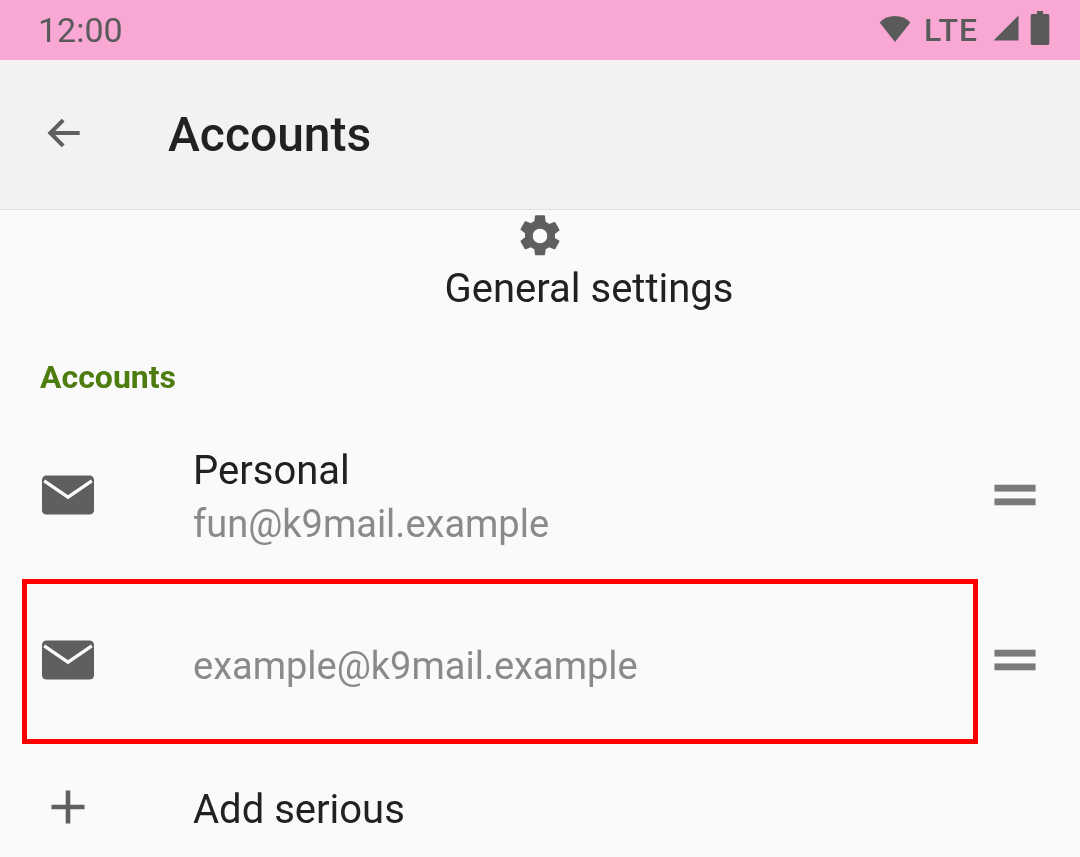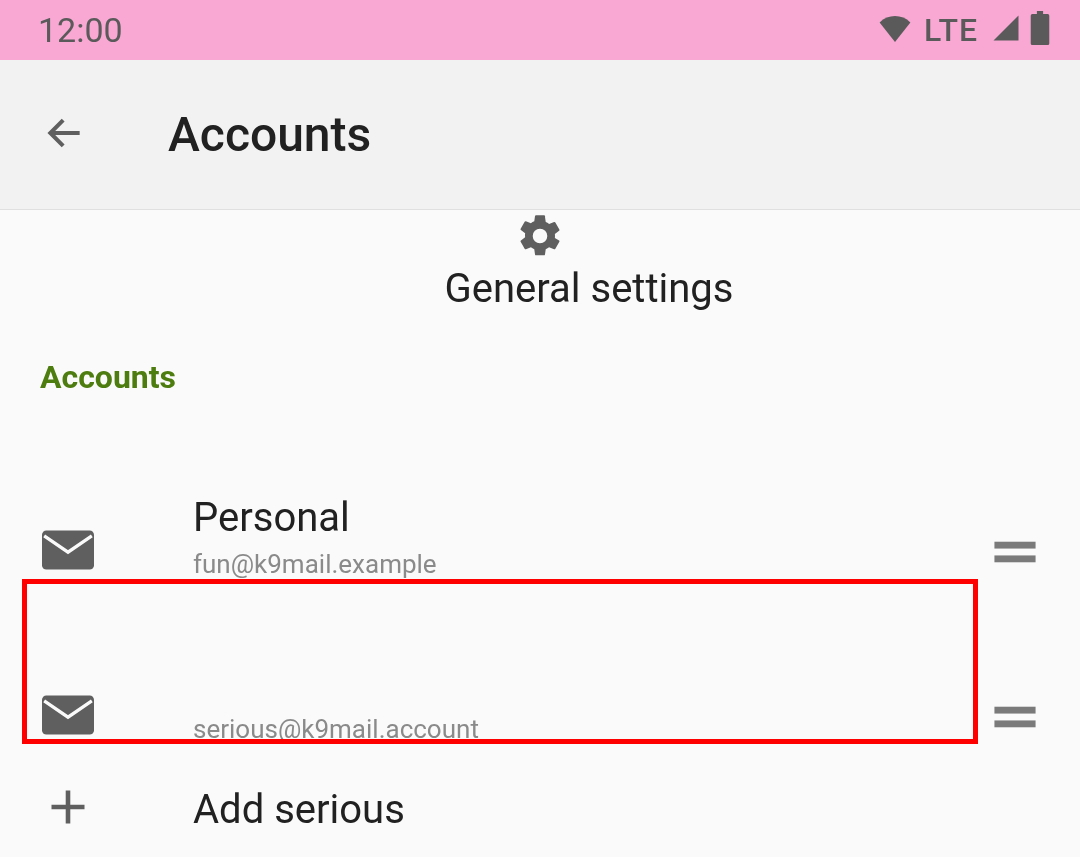--- a/index.html
+++ b/index.html
@@ -77,41 +77,40 @@
     .row-text {
       margin-left: 98px;
       flex: 1;
     }
     .row-title {
       font-size: 40px;
       color: #212121;
       font-weight: 400;
     }
     .row-sub {
-      font-size: 26px;
+      font-size: 38px;
       color: #8a8a8a;
       font-weight: 400;
       margin-top: 8px;
     }
     .general-row {
       height: 130px;
       cursor: pointer;
       flex-direction: column;
     }
     .section-header {
       font-size: 32px;
       font-weight: 700;
       color: #4d7c0f;
       padding: 18px 40px 18px 40px;
     }
     .account-row {
       height: 165px;
       cursor: pointer;
       position: relative;
-      align-items: flex-end;
     }
     .drag-handle {
       width: 50px;
       height: 50px;
       display: flex;
       align-items: center;
       justify-content: center;
       cursor: grab;
       margin-left: 20px;
     }
@@ -215,21 +214,21 @@
     <div class="row account-row">
       <div class="row-icon">
         <span>
           <svg width="52" height="42" viewBox="0 0 24 18">
               <path fill="#5f5f5f" d="M0 2 a2 2 0 0 1 2 -2 h20 a2 2 0 0 1 2 2 v14 a2 2 0 0 1 -2 2 h-20 a2 2 0 0 1 -2 -2 Z"></path>
               <path fill="none" stroke="#fafafa" stroke-width="1.5" d="M1 2.5 L12 10 L23 2.5"></path>
             </svg>
         </span>
       </div>
       <div class="row-text">
-        <div class="row-sub">serious@k9mail.account</div>
+        <div class="row-sub">example@k9mail.example</div>
       </div>
       <div class="drag-handle">
         <span>
           <svg width="44" height="24" viewBox="0 0 24 14">
               <rect fill="#7a7a7a" x="0" y="1" width="24" height="4"></rect>
               <rect fill="#7a7a7a" x="0" y="9" width="24" height="4"></rect>
             </svg>
         </span>
       </div>
     </div>

